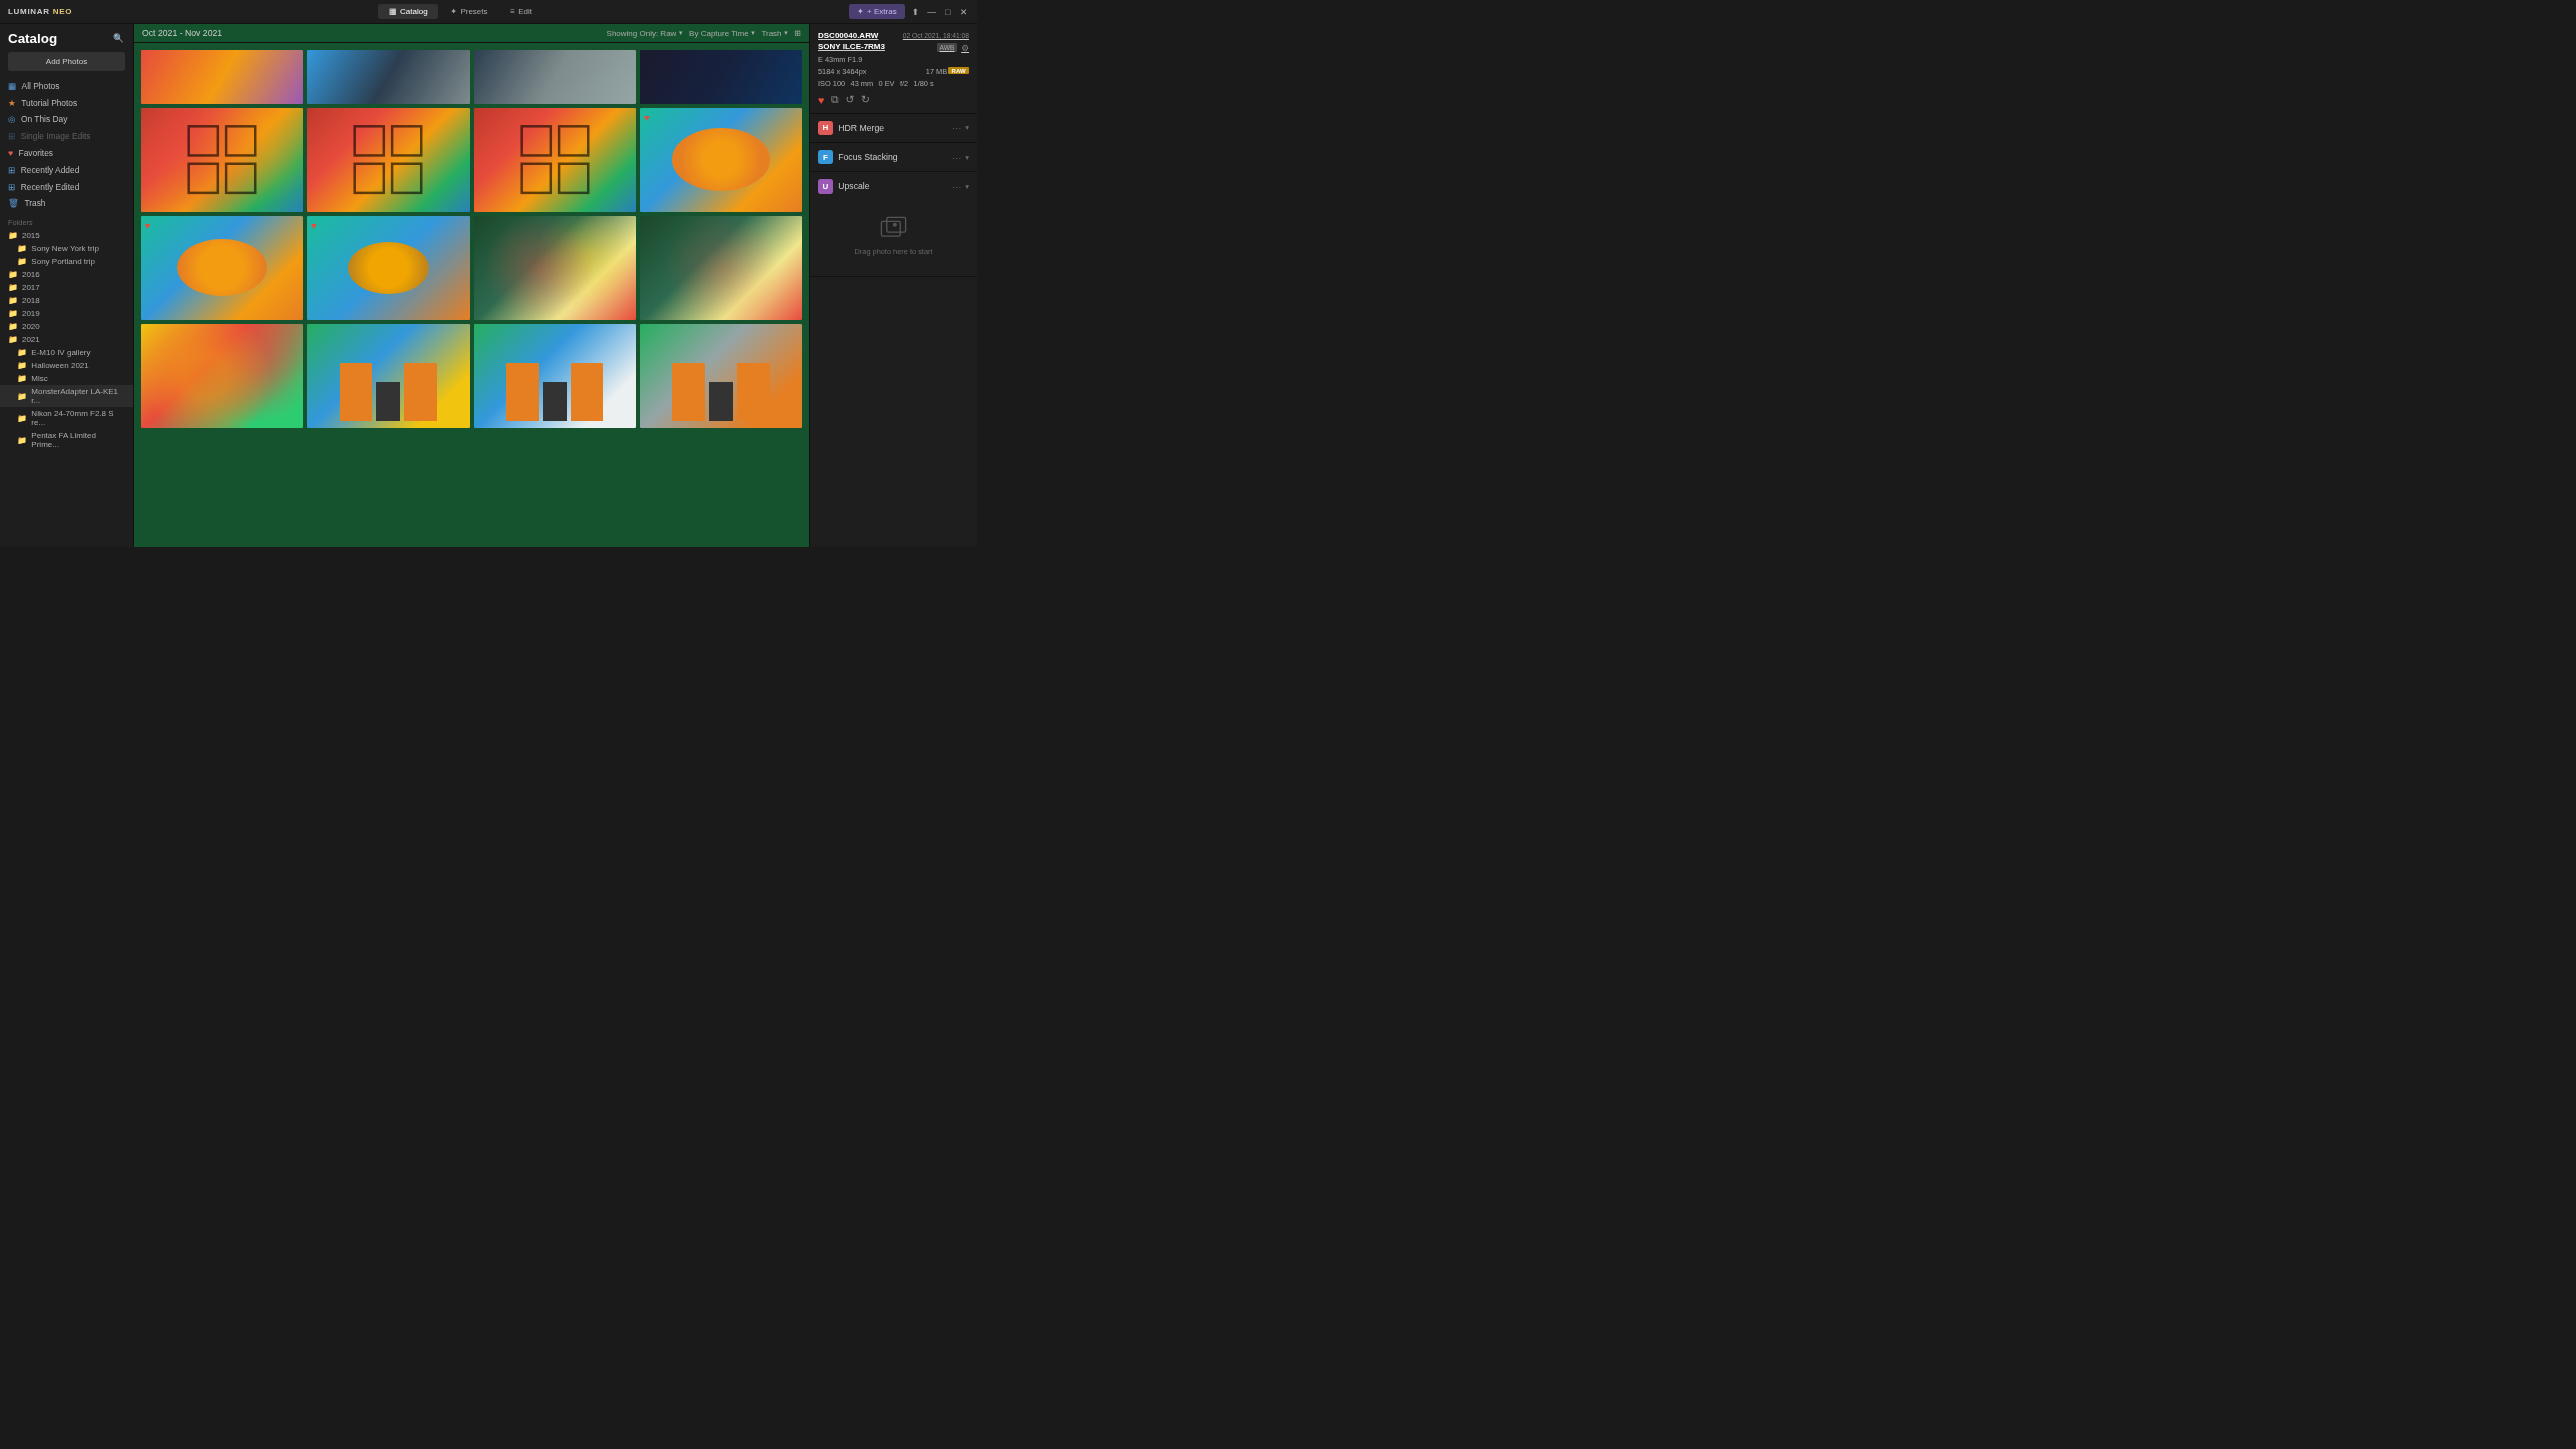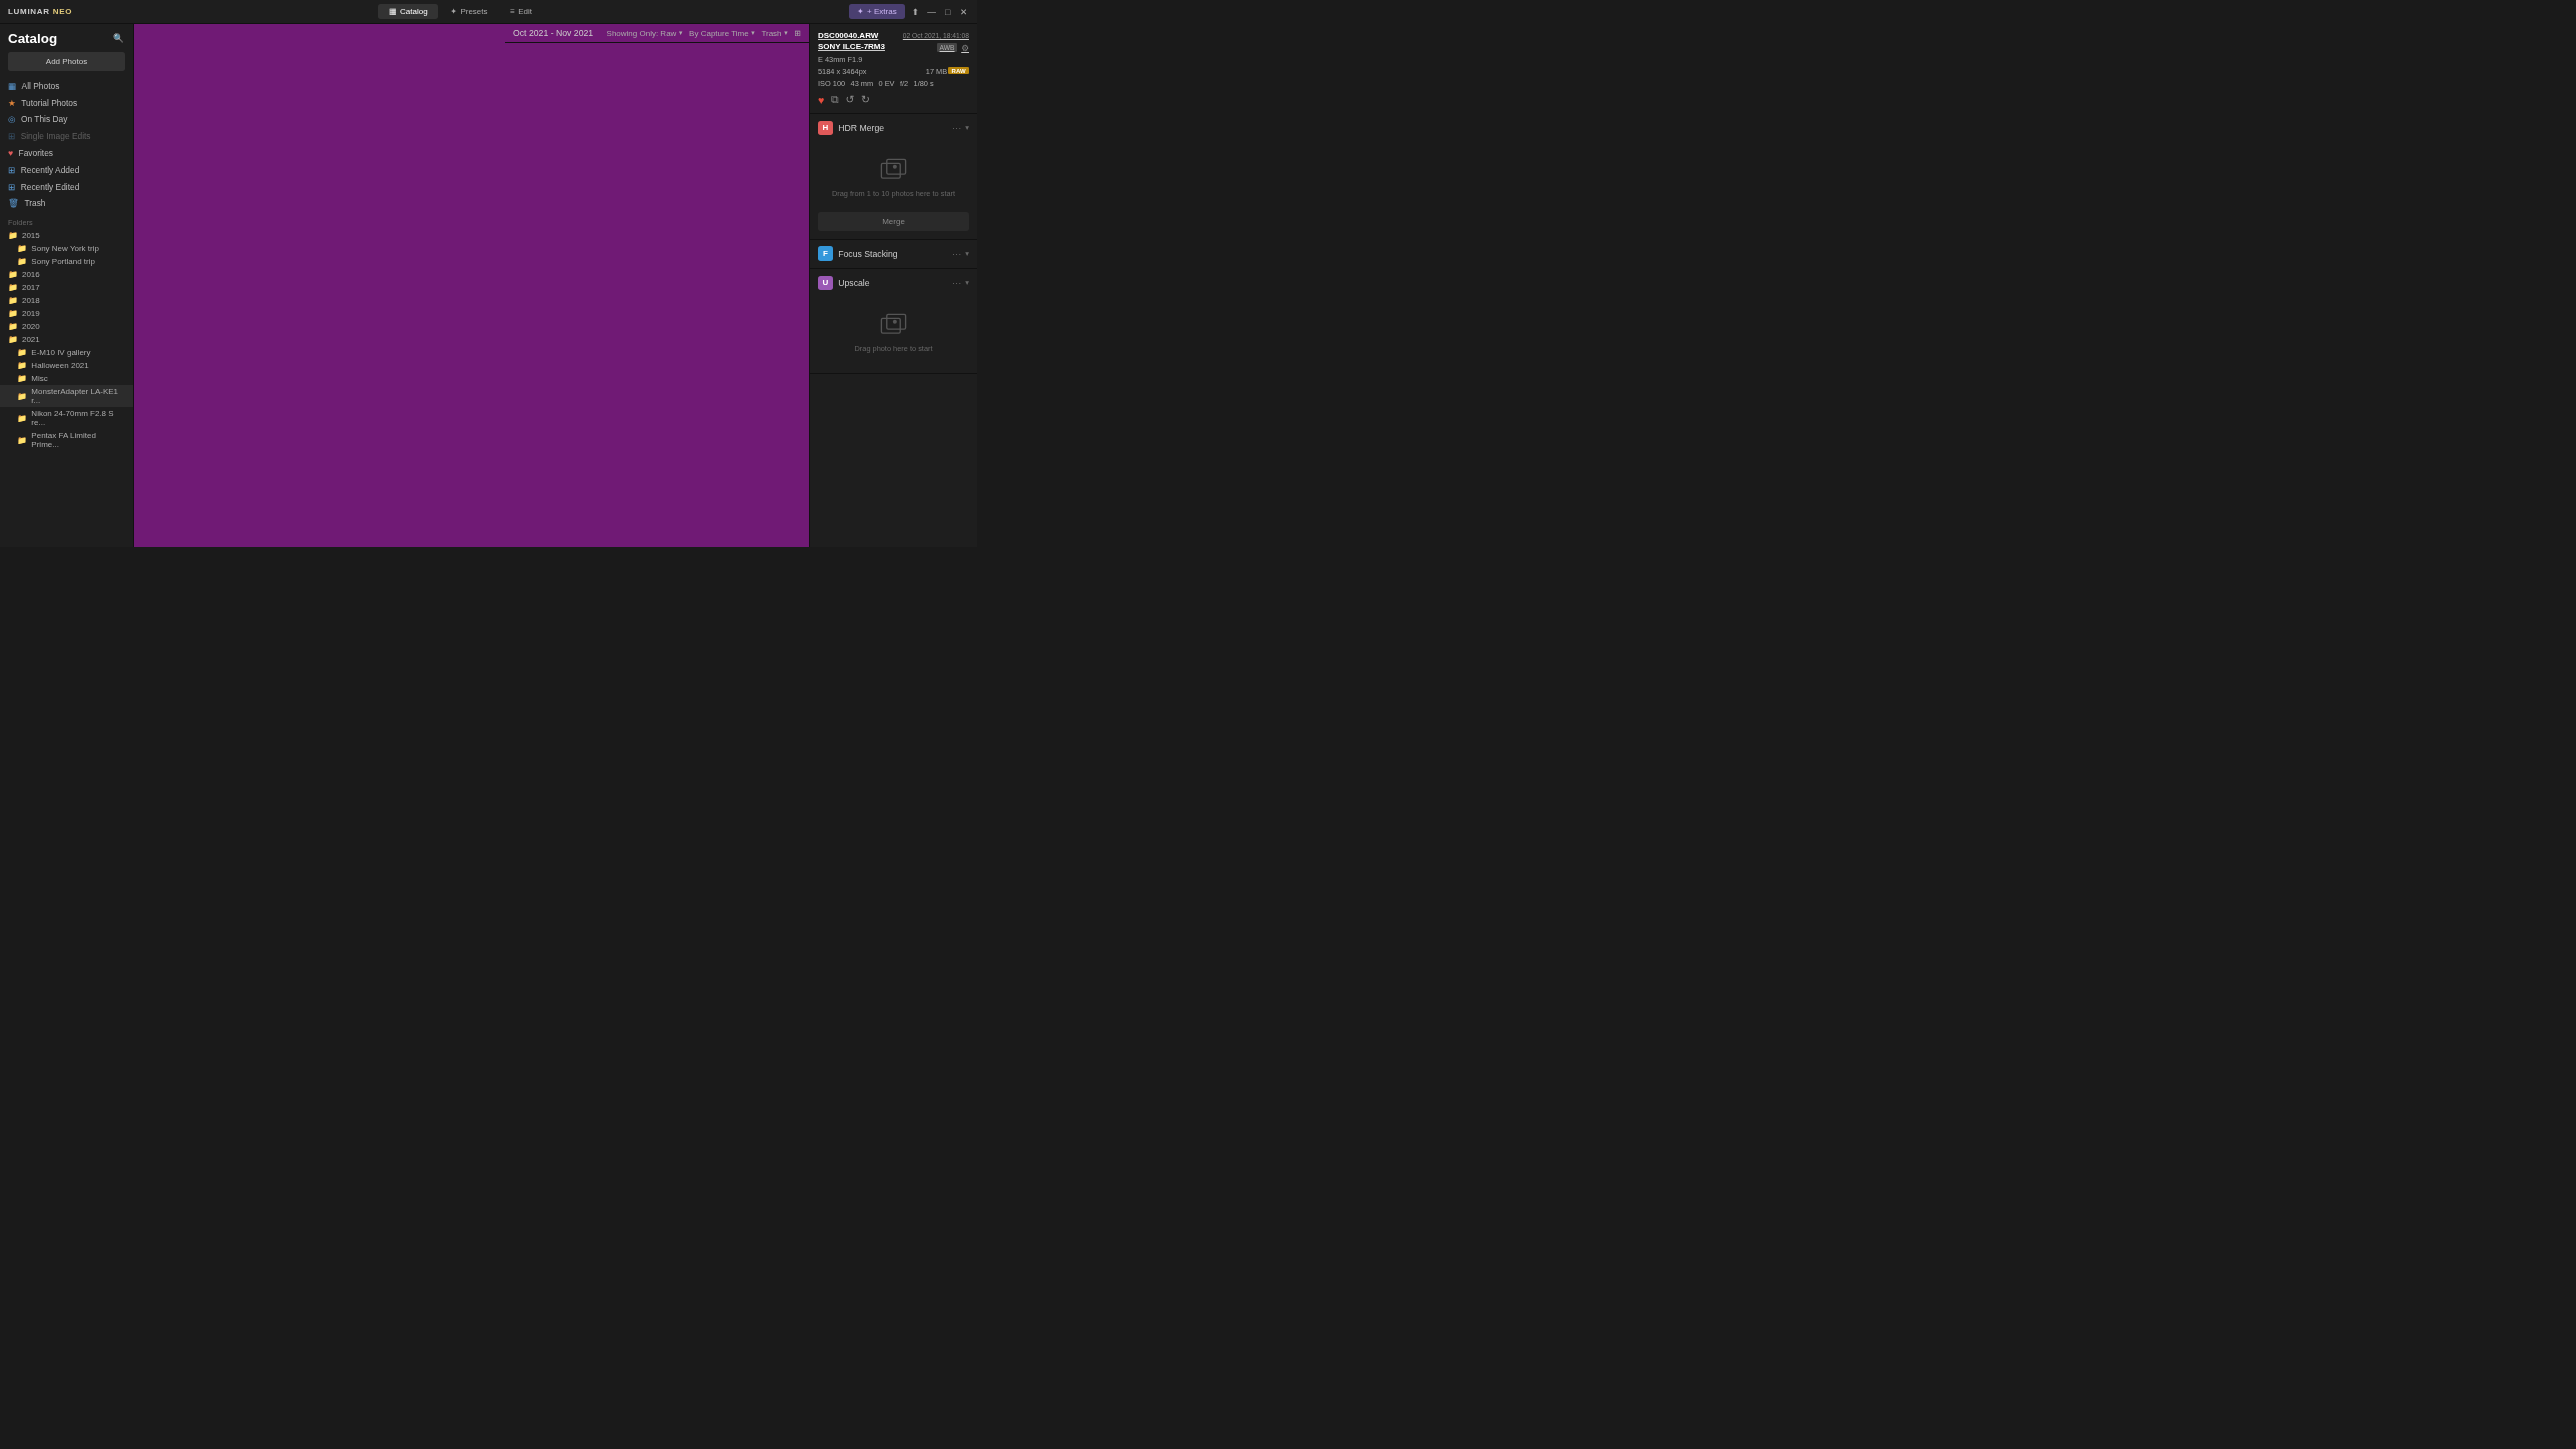--- a/index.html
+++ b/index.html
@@ -160,23 +160,22 @@
     }
     .folder-item.active { background: #2c2c2c; }
     .folder-item.indented { padding-left: 17.4px; }
     .folder-icon { color: #5b9bd5; font-size: 8px; }
 
     
     .content-area {
       flex: 1;
       display: flex;
       flex-direction: column;
-      background: #701a75;
+      background: #14532d;
       overflow: hidden;
-      align-items: flex-end;
     }
     .content-toolbar {
       display: flex;
       align-items: center;
       padding: 4px 8px;
       border-bottom: 0.7px solid #111;
       gap: 6.7px;
       flex-shrink: 0;
     }
     .date-range {
@@ -707,33 +706,20 @@
       <div class="tool-panel-header">
         <div class="tool-panel-icon hdr">
           <span>H</span>
         </div>
         <span class="tool-panel-name">HDR Merge</span>
         <div class="tool-panel-actions">
           <span class="tool-ellipsis">···</span>
           <span class="tool-chevron">▾</span>
         </div>
       </div>
-      <div class="tool-panel-body">
-        <div class="drop-zone">
-          <span class="drop-icon">
-            <svg width="27" height="21.5" viewBox="0 0 40 32" fill="none">
-              <rect x="2" y="8" width="28" height="22" rx="2" fill="none" stroke="#555" stroke-width="2"></rect>
-              <rect x="10" y="2" width="28" height="22" rx="2" fill="none" stroke="#555" stroke-width="2"></rect>
-              <circle cx="22" cy="13" r="3" fill="#555"></circle>
-            </svg>
-          </span>
-          <span class="drop-text">Drag from 1 to 10 photos here to start</span>
-        </div>
-        <button class="merge-btn">Merge</button>
-      </div>
     </div>
 
     <div class="tool-panel">
       <div class="tool-panel-header">
         <div class="tool-panel-icon focus">
           <span>F</span>
         </div>
         <span class="tool-panel-name">Focus Stacking</span>
         <div class="tool-panel-actions">
           <span class="tool-ellipsis">···</span>

